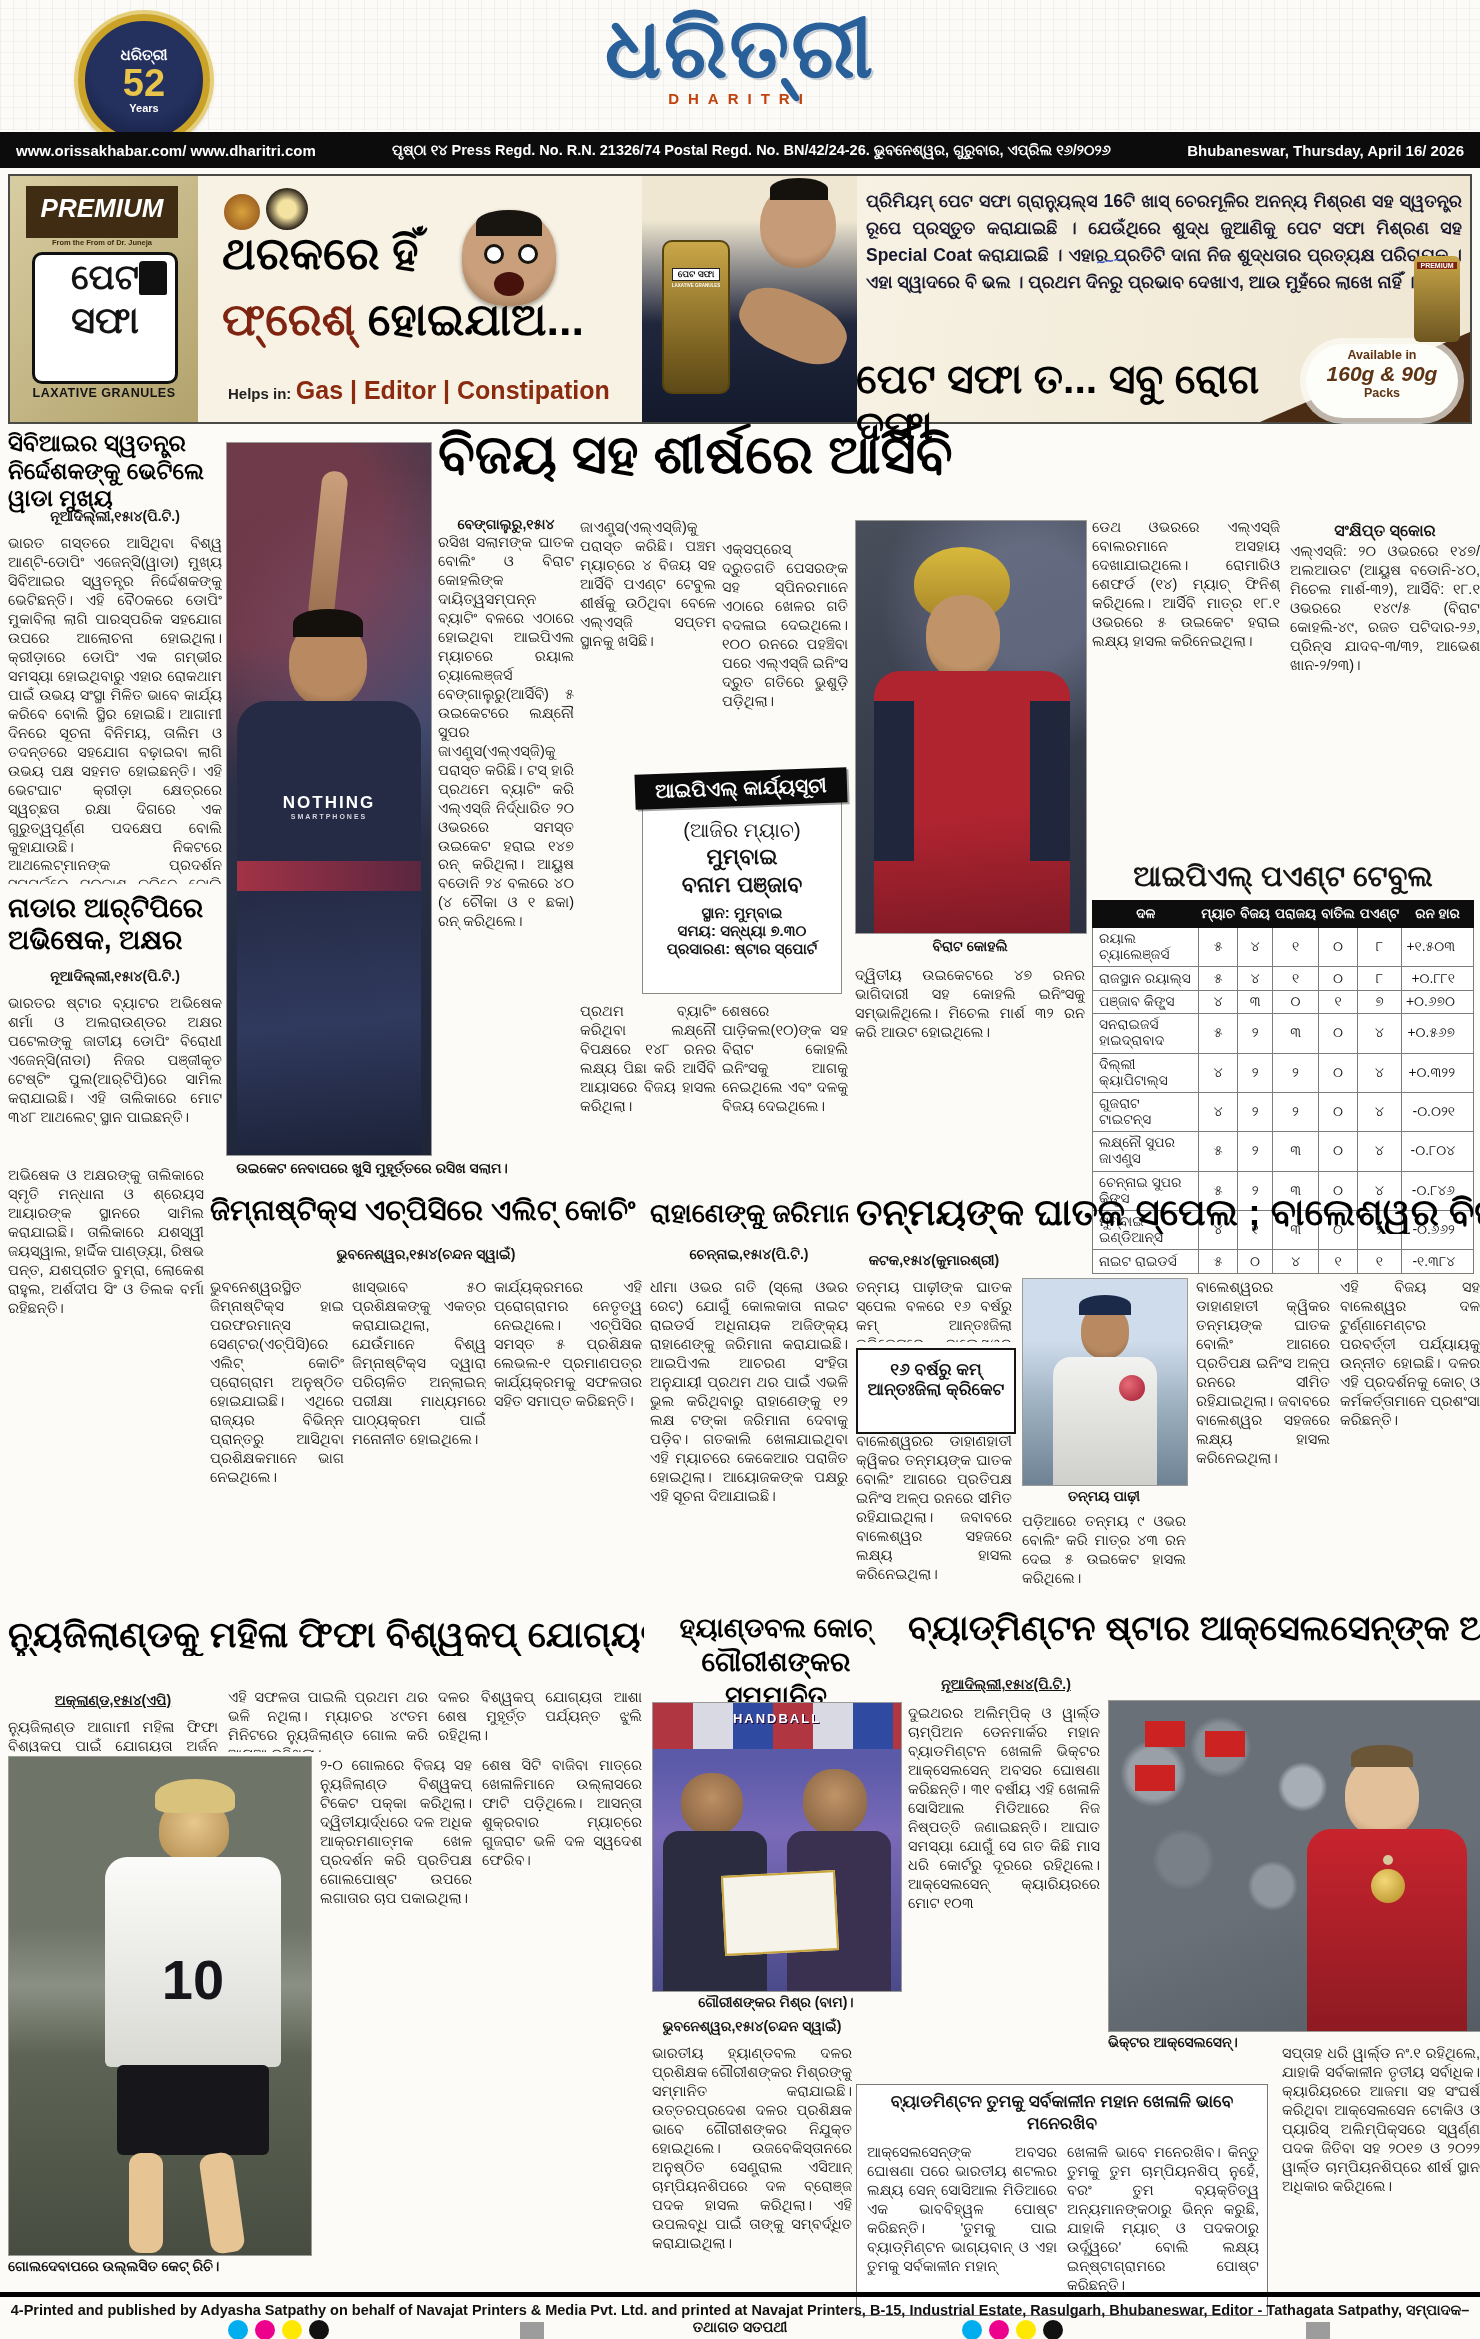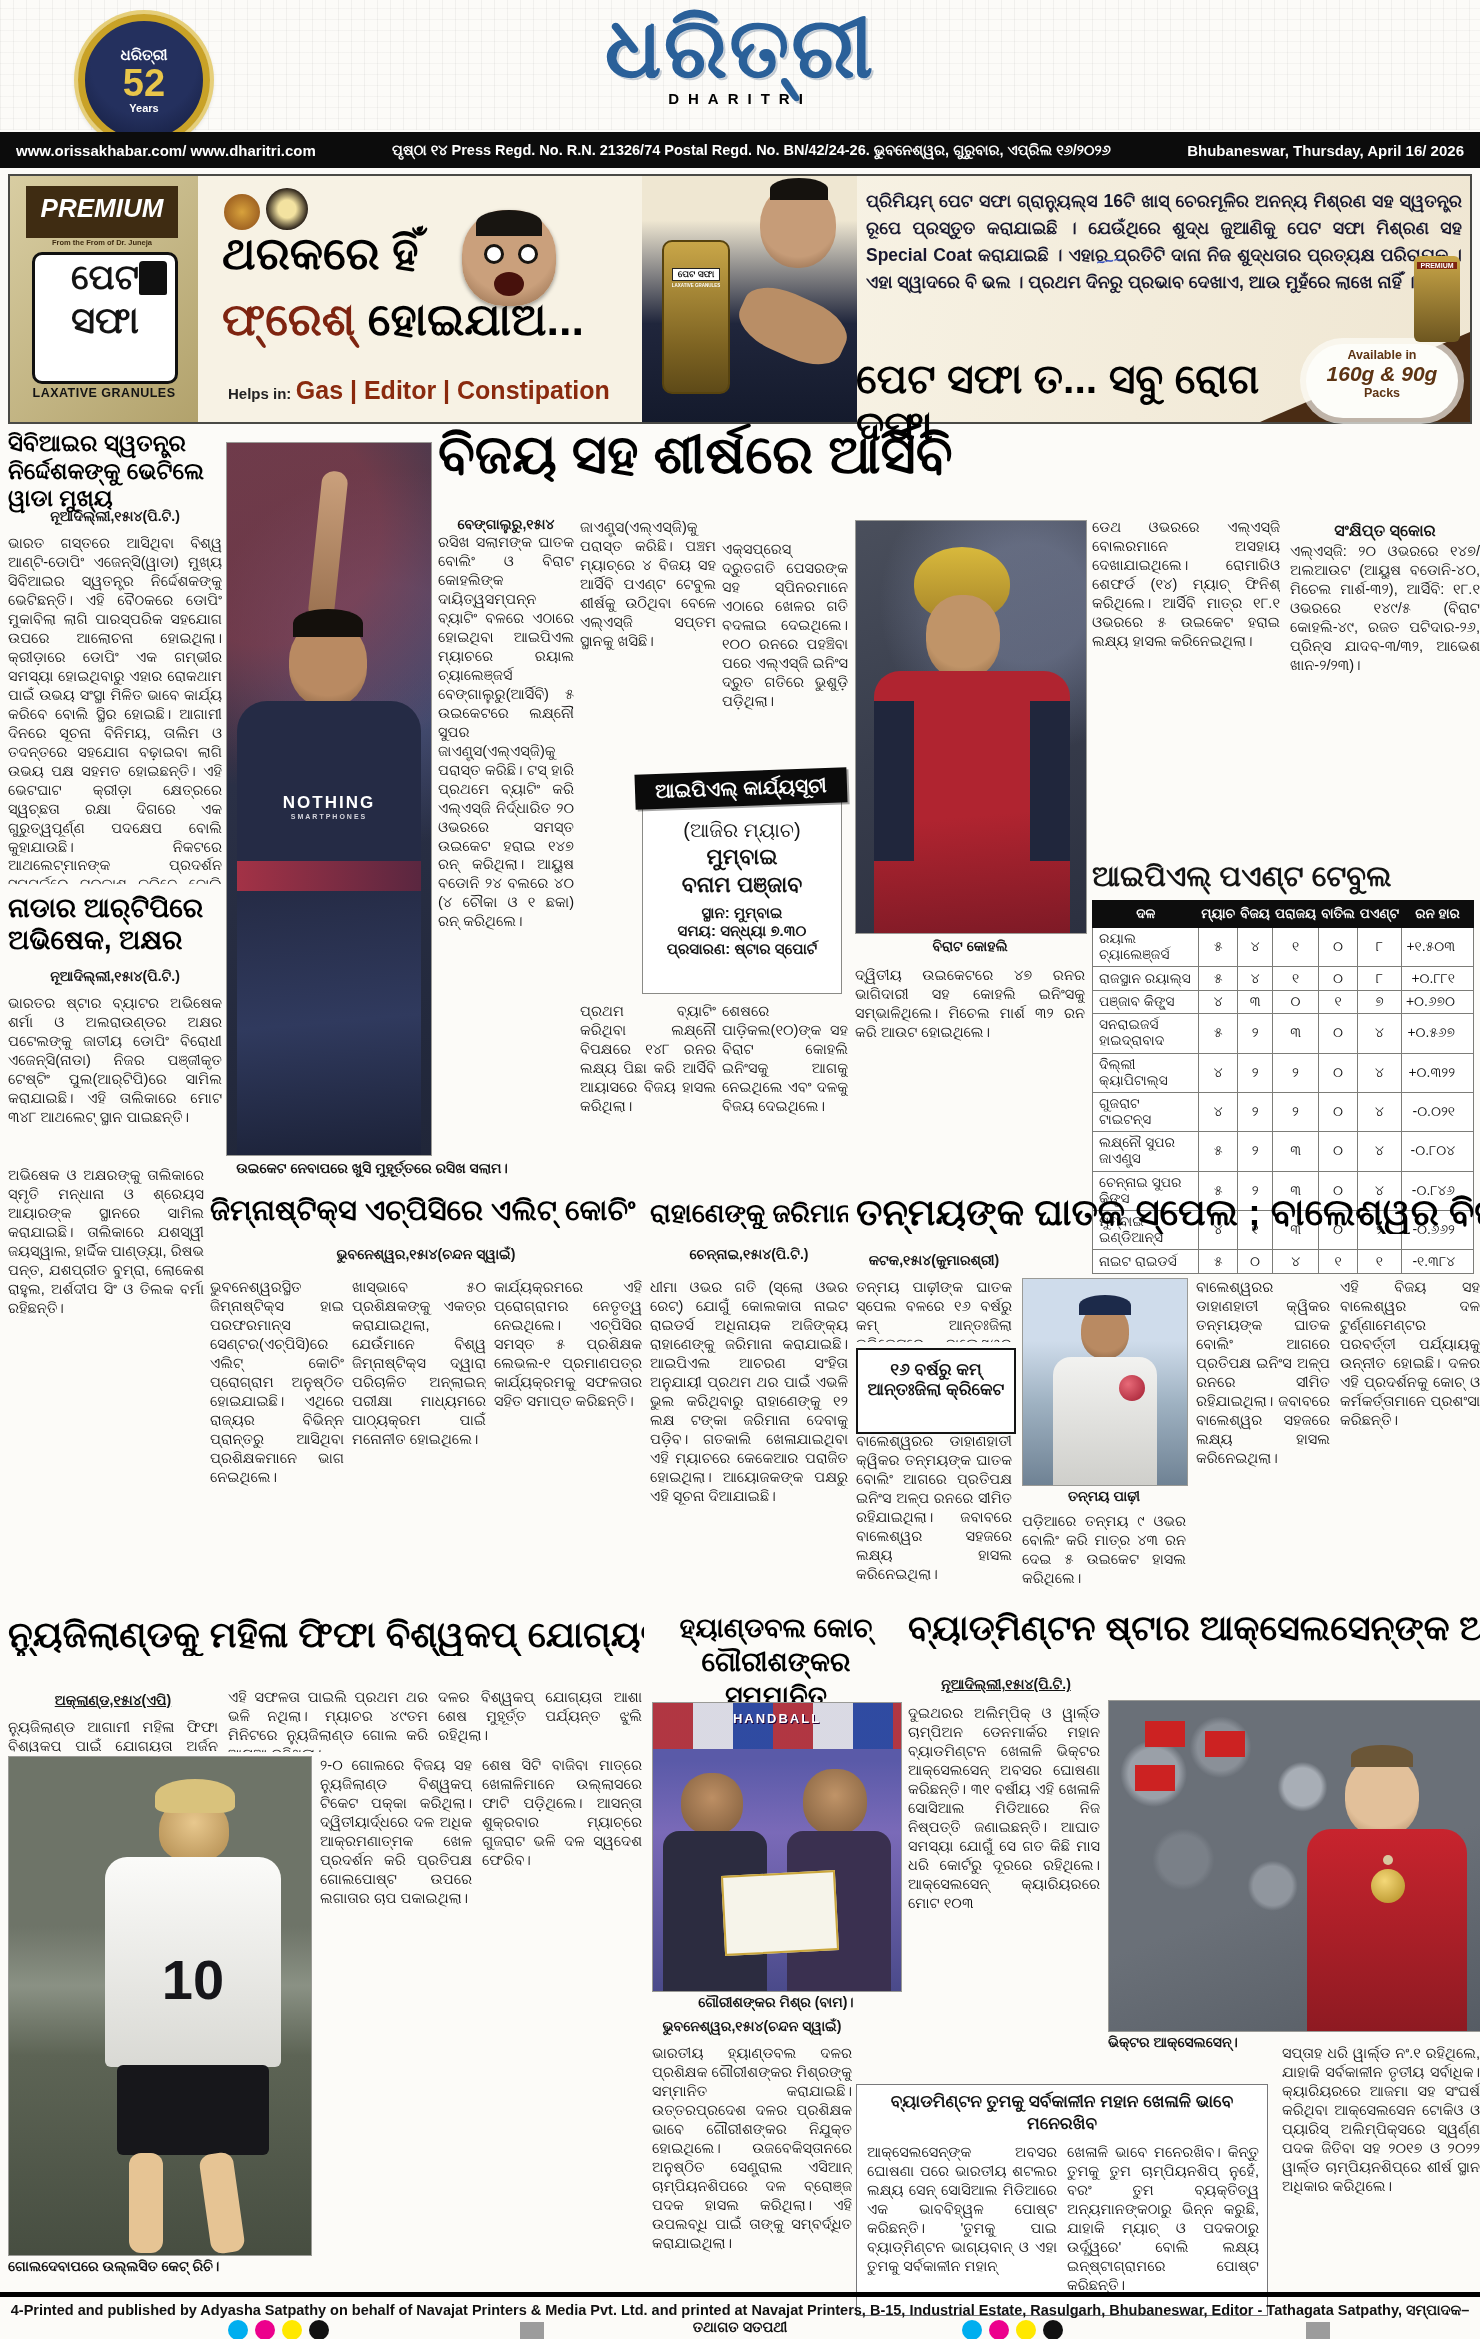--- a/index.html
+++ b/index.html
@@ -11,21 +11,21 @@
       repeating-linear-gradient(0deg,rgba(0,0,0,.03) 0 1px,transparent 1px 11px);}
   .odia-body{font-size:14.6px;line-height:1.3;text-align:justify;overflow:hidden;color:#131313;}
   .headline{font-weight:900;color:#000;}
   .dateline{font-weight:bold;font-size:14px;text-align:center;}
   .caption{font-weight:bold;font-size:14px;text-align:center;color:#111;}
   .scorehead{font-weight:900;font-size:16px;text-align:center;margin:4px 0 2px;}
   .ph{border:1px solid #9a9a96;overflow:hidden;}
   
   .logo{font-size:84px;font-weight:900;color:#2a6099;letter-spacing:2px;line-height:1;
         text-shadow:0 0 2px #fff,2px 2px 0 rgba(20,50,90,.25);}
-  .logosub{font-size:15px;font-weight:bold;color:#000000;letter-spacing:9px;}
+  .logosub{font-size:15px;font-weight:bold;color:#c2410c;letter-spacing:9px;}
   .badge{border-radius:50%;background:radial-gradient(circle at 50% 35%,#24305e 0 55%,#121a3a 100%);
          border:7px solid #c9a227;box-shadow:0 0 0 4px #e6cf7a,0 2px 6px rgba(0,0,0,.4);
          display:flex;flex-direction:column;align-items:center;justify-content:center;}
   .datebar{background:#0c0c0c;color:#fff;display:flex;align-items:center;justify-content:space-between;
            padding:0 16px;font-size:15px;font-weight:bold;}
   
   .adbox{border:2px solid #4a4a46;background:linear-gradient(100deg,#f7f2e4 0 55%,#efe6d2 100%);}
   .tan{background:linear-gradient(135deg,#d8cda2,#b2a26c);}
   .premium{background:#3f2c12;color:#fff;font-weight:900;font-style:italic;text-align:center;}
   .brandbox{background:#fff;border:3px solid #101010;border-radius:10px;text-align:center;}
@@ -35,21 +35,21 @@
   .adcorner{width:0;height:0;border-bottom:90px solid #4a2c14;border-left:210px solid transparent;}
   
   .matchbox{border:1px solid #8a8a86;background:#fff;text-align:center;}
   .mbanner{background:#0b0b0b;color:#fff;font-weight:900;font-size:20px;text-align:center;
            transform:rotate(-2deg);padding:6px 2px;box-shadow:2px 2px 0 rgba(0,0,0,.35);}
   table.pts{border-collapse:collapse;width:382px;background:#fff;}
   table.pts th{background:#0d0d0d;color:#fff;font-size:13.5px;font-weight:bold;padding:5px 2px;border:1px solid #0d0d0d;}
   table.pts td{border:1px solid #7c7c78;font-size:13.8px;padding:3.2px 4px;text-align:center;}
   table.pts td:first-child{text-align:left;padding-left:6px;}
   table.pts td:last-child{text-align:right;padding-right:18px;}
-  .ptstitle{font-size:29px;font-weight:900;letter-spacing:0;}
+  .ptstitle{font-size:29px;font-weight:900;text-align:center;letter-spacing:0;}
   .rule{background:#000;}
   .infobox{border:2px solid #141414;text-align:center;font-weight:900;background:#fff;}
   .boxed{border:1px solid #77777a;background:#fff;}
   .dot{border-radius:50%;width:20px;height:20px;display:inline-block;margin-right:7px;}
   .graysq{width:24px;height:20px;background:#9c9c9c;display:inline-block;}
   .sig{color:#3b55c0;font-style:italic;font-weight:bold;font-size:15px;transform:rotate(-8deg);}
 </style>
 </head>
 <body>
 

